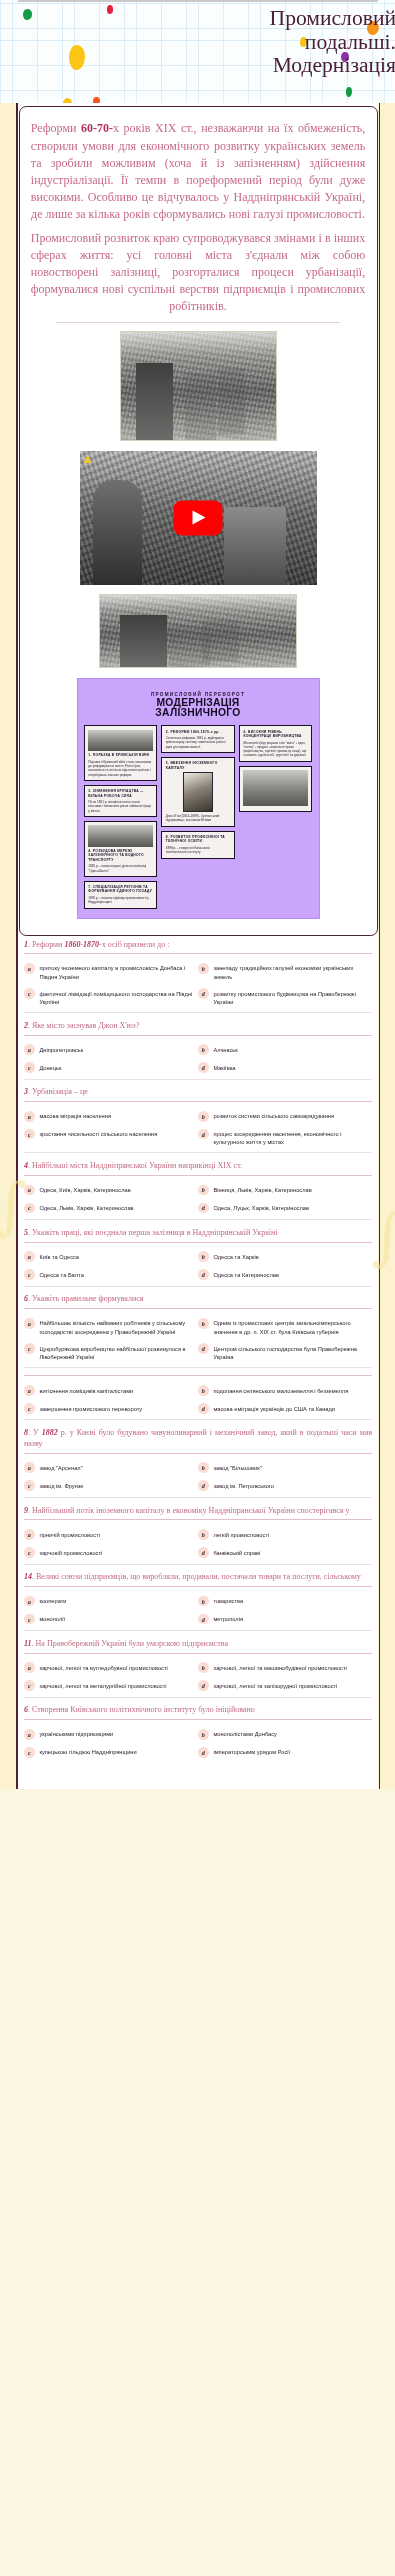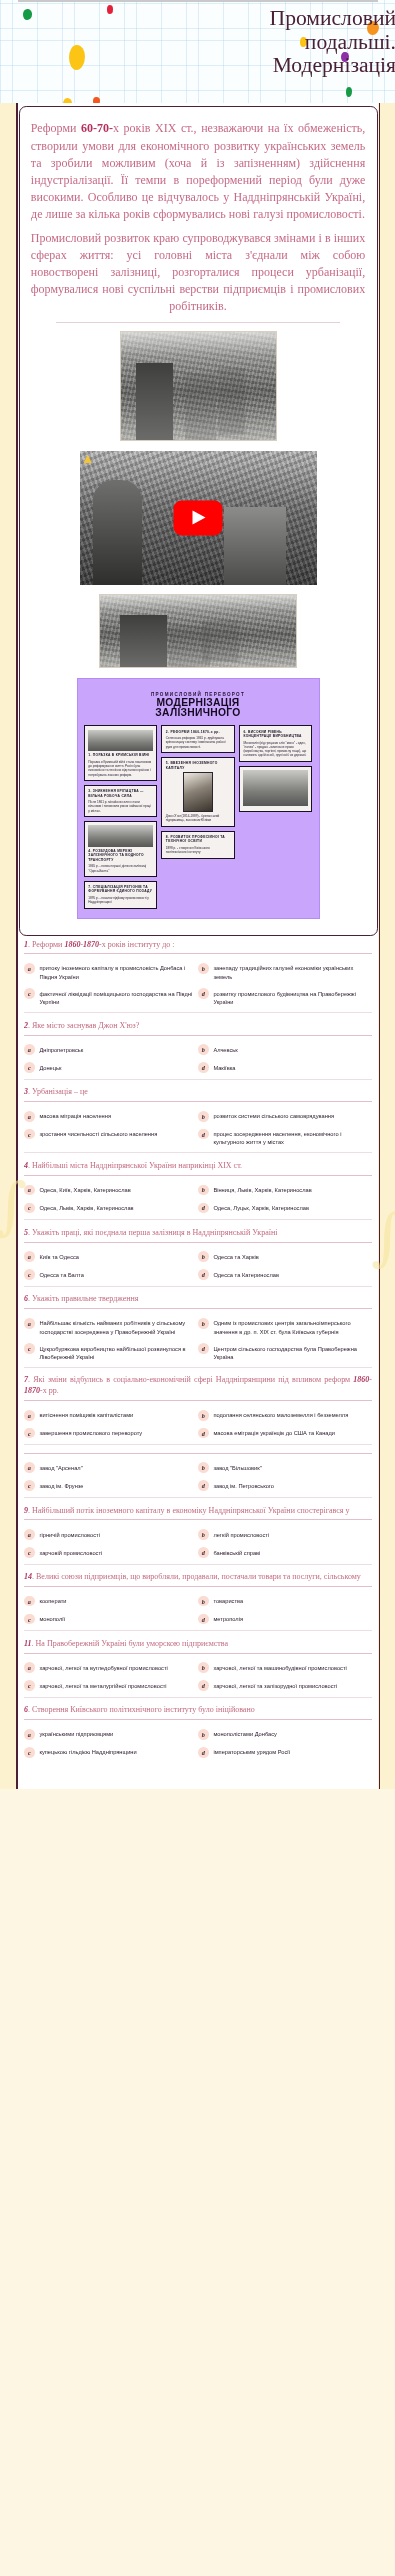--- a/index.html
+++ b/index.html
@@ -329,21 +329,21 @@
         </div>
       </div>
     </div>
   </div>
 
   <div class="quiz">
 
     <div class="q-block">
       <p class="q-head">
         <span class="qnum">1</span>.
-        <span>Реформи </span><b>1860-1870-</b><span>х років інституту до :</span>
+        <span>Реформи </span><b>1860-1870-</b><span>х осіб призвели до :</span>
       </p>
       <div class="q-rule"></div>
       <div class="opts">
         <div class="opt">
             <span class="bullet">a</span>
             <span class="txt">притоку іноземного капіталу в промисловість Донбаса і Півдня України</span>
           </div>
         <div class="opt">
             <span class="bullet">b</span>
             <span class="txt">занепаду традиційних галузей економіки українських земель</span>
@@ -464,21 +464,21 @@
             <span class="bullet">d</span>
             <span class="txt">Одесса та Катеринослав</span>
           </div>
       </div>
       <div class="q-sep"></div>
     </div>
 
     <div class="q-block">
       <p class="q-head">
         <span class="qnum">6</span>.
-        <span>Укажіть правильне твердження</span>
+        <span>Укажіть правильне формувалися</span>
       </p>
       <div class="q-rule"></div>
       <div class="opts">
         <div class="opt">
             <span class="bullet">a</span>
             <span class="txt">Найбільшає кількість найманих робітників у сільському господарстві зосереджена у Правобережній Україні</span>
           </div>
         <div class="opt">
             <span class="bullet">b</span>
             <span class="txt">Одним із промислових центрів загальноімперського значення в др. п. XIX ст. була Київська губернія</span>
@@ -489,24 +489,20 @@
           </div>
         <div class="opt">
             <span class="bullet">d</span>
             <span class="txt">Центром сільського господарства була Правобережна Україна</span>
           </div>
       </div>
       <div class="q-sep"></div>
     </div>
 
     <div class="q-block">
-      <p class="q-head">
-        <span class="qnum">7</span>.
-        <span>Які зміни відбулись в соціально-економічній сфері Наддніпрянщини під впливом реформ </span><b>1860-1870-</b><span>х рр.</span>
-      </p>
       <div class="q-rule"></div>
       <div class="opts">
         <div class="opt">
             <span class="bullet">a</span>
             <span class="txt">витіснення поміщиків капіталістами</span>
           </div>
         <div class="opt">
             <span class="bullet">b</span>
             <span class="txt">подолання селянського малоземелля і безземелля</span>
           </div>
@@ -516,20 +512,24 @@
           </div>
         <div class="opt">
             <span class="bullet">d</span>
             <span class="txt">масова еміграція українців до США та Канади</span>
           </div>
       </div>
       <div class="q-sep"></div>
     </div>
 
     <div class="q-block">
+      <p class="q-head">
+        <span class="qnum">8</span>.
+        <span>У </span><b>1882</b><span> р. у Києві було будувано чавуноливарний і механічний завод, який в подальші часи мав назву</span>
+      </p>
       <div class="q-rule"></div>
       <div class="opts">
         <div class="opt">
             <span class="bullet">a</span>
             <span class="txt">завод "Арсенал"</span>
           </div>
         <div class="opt">
             <span class="bullet">b</span>
             <span class="txt">завод "Більшовик"</span>
           </div>

